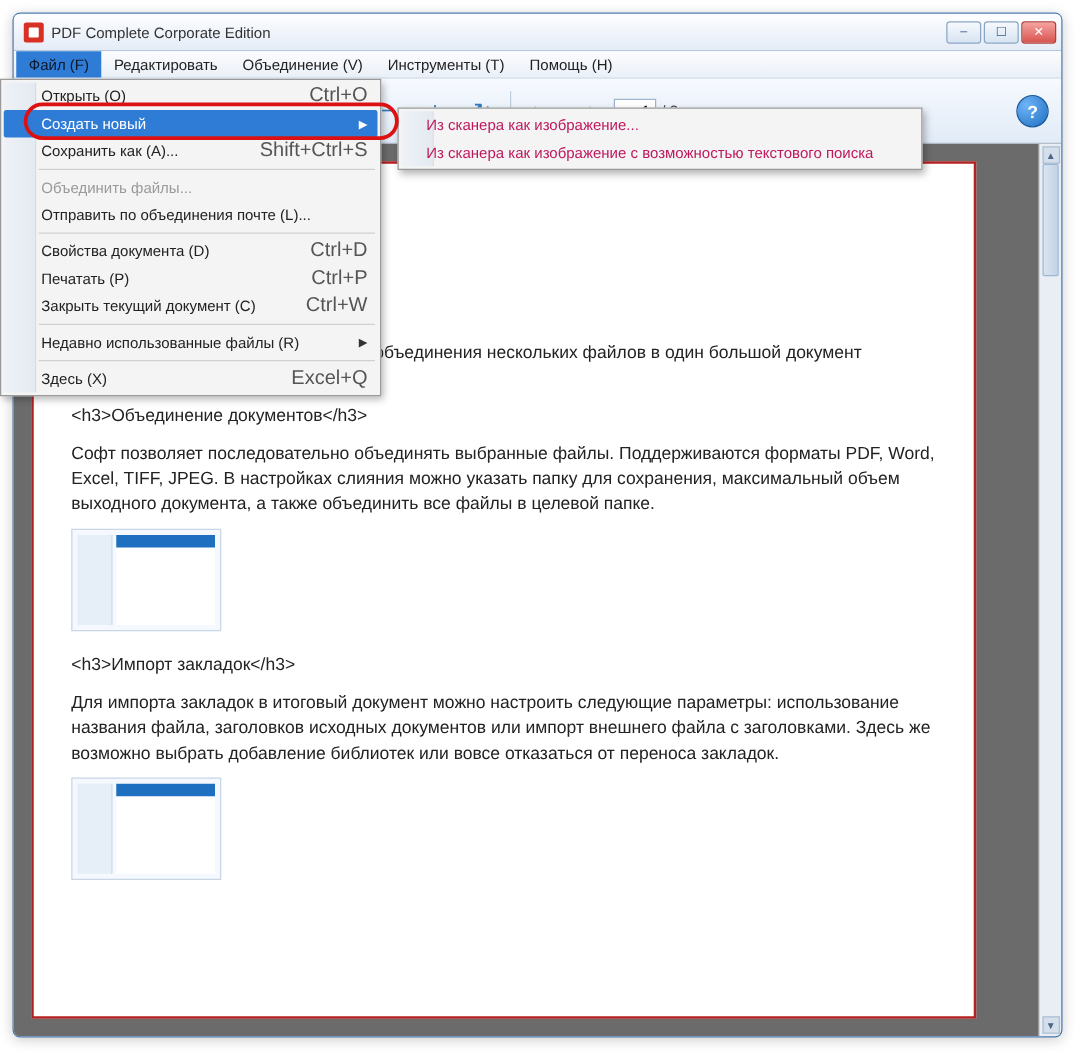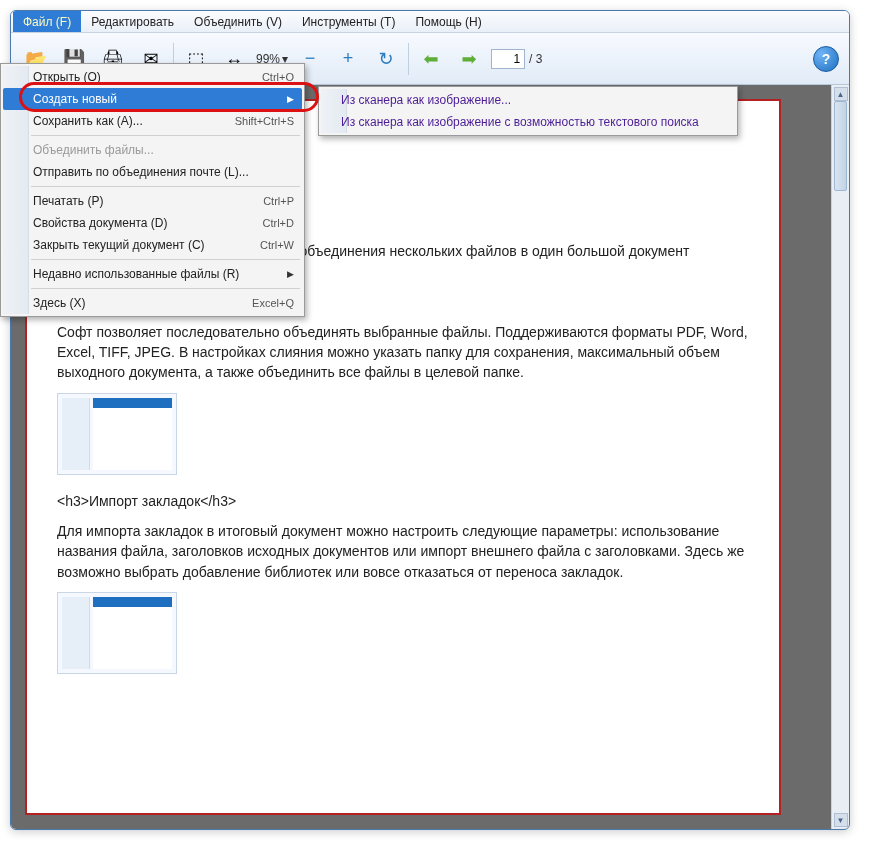--- a/index.html
+++ b/index.html
@@ -12,21 +12,21 @@
 .app-icon { width: 16px; height: 16px; background: #d93025; border-radius: 2px; display: flex; align-items: center; justify-content: center; margin-right: 6px; }
 .app-icon::after { content: ""; width: 8px; height: 8px; background: #fff; border-radius: 1px; }
 .title { font-size: 12px; color: #333; flex: 1; }
 .winbtns { display: flex; gap: 2px; }
 .winbtn { width: 28px; height: 18px; border: 1px solid #8aa5c4; border-radius: 3px; background: linear-gradient(to bottom, #f6f9fd, #d7e4f2); display: flex; align-items: center; justify-content: center; font-size: 10px; color: #3a5d85; cursor: pointer; }
 .winbtn.close { background: linear-gradient(to bottom, #f5a3a0, #d9534f); color: #fff; border-color: #b23f3b; }
 
 
 .menubar { height: 22px; background: linear-gradient(to bottom, #fbfcfe, #eaf0f8); display: flex; align-items: stretch; border-bottom: 1px solid #c8d4e3; padding-left: 2px; font-size: 12px; }
 .menuitem { padding: 0 10px; display: flex; align-items: center; color: #222; cursor: pointer; }
-.menuitem.open { background: #2e7cd6; color: #fef9c3; }
+.menuitem.open { background: #2e7cd6; color: #0f172a; }
 
 
 .toolbar { height: 52px; background: linear-gradient(to bottom, #f7faff, #e1ebf7); border-bottom: 1px solid #b8c8db; display: flex; align-items: center; gap: 6px; padding: 0 10px; position: relative; }
 .tbtn { width: 32px; height: 34px; border: 1px solid transparent; border-radius: 3px; display: flex; align-items: center; justify-content: center; cursor: pointer; }
 .tsep { width: 1px; height: 32px; background: #c0cfe0; }
 .tico { font-size: 18px; }
 .pagebox { display: flex; align-items: center; gap: 4px; font-size: 12px; color: #333; }
 .pagebox input { width: 34px; height: 20px; border: 1px solid #9fb5cf; text-align: right; padding: 0 4px; font-size: 12px; }
 .zoombox { font-size: 12px; color: #333; display: flex; align-items: center; gap: 2px; }
 .spacer { flex: 1; }
@@ -44,53 +44,68 @@
 .vscroll { width: 18px; background: #e9eef5; border-left: 1px solid #c6d2e0; display: flex; flex-direction: column; align-items: center; padding: 2px 0; }
 .vscroll .arr { width: 14px; height: 14px; background: #d4dfeb; border: 1px solid #aebfd3; font-size: 8px; display: flex; align-items: center; justify-content: center; color: #4a6588; }
 .vscroll .track { flex: 1; width: 100%; position: relative; }
 .vscroll .thumbbar { position: absolute; top: 0; left: 2px; right: 2px; height: 90px; background: linear-gradient(to right, #d9e4f0, #c2d3e6); border: 1px solid #9db6d2; border-radius: 2px; }
 
 
 .dropdown { position: absolute; top: 52px; left: 10px; width: 305px; background: #f4f4f4; border: 1px solid #9a9a9a; box-shadow: 2px 3px 6px rgba(0,0,0,0.3); z-index: 50; font-size: 12px; padding: 2px; }
 .dd-inner { background: #f4f4f4; }
 .dd-item { height: 22px; display: flex; align-items: center; padding: 0 8px 0 30px; color: #222; position: relative; cursor: pointer; }
 .dd-item.disabled { color: #9a9a9a; cursor: default; }
-.dd-item .sc { margin-left: auto; color: #555; font-size: 11px; }
+.dd-item .sc { margin-left: auto; color: #555; font-size: 16px; }
 .dd-item .arr { margin-left: auto; font-size: 9px; color: #333; }
 .dd-item.highlight { background: #2e7cd6; color: #fff; border-radius: 2px; }
 .dd-item.highlight .arr { color: #fff; }
 .dd-sep { height: 1px; background: #d0d0d0; margin: 3px 2px 3px 28px; }
 .dd-gutter { position: absolute; left: 2px; top: 2px; bottom: 2px; width: 26px; background: linear-gradient(to right, #eef2f7, #e4eaf1); border-right: 1px solid #d6dde6; }
 
 
 .hl-oval { position: absolute; border: 3px solid #d11; border-radius: 18px; pointer-events: none; z-index: 60; }
 
 
 .submenu { position: absolute; top: 94px; left: 316px; width: 420px; background: #f4f4f4; border: 1px solid #9a9a9a; box-shadow: 2px 3px 6px rgba(0,0,0,0.3); z-index: 49; font-size: 12px; padding: 2px; }
-.submenu .dd-item { padding-left: 20px; color: #4c1d95; cursor: default; }
+.submenu .dd-item { padding-left: 20px; color: #be185d; cursor: default; }
 .submenu .dd-gutter { left: 2px; }
 
 
 .page-content-offset { height: 120px; }
 </style>
 </head>
 <body>
 
 <div class="window">
 
+  <div class="titlebar">
+    <div class="app-icon"></div>
+    <div class="title">PDF Complete Corporate Edition</div>
+    <div class="winbtns">
+      <div class="winbtn">
+          <span>–</span>
+        </div>
+      <div class="winbtn">
+          <span>☐</span>
+        </div>
+      <div class="winbtn close">
+          <span>✕</span>
+        </div>
+    </div>
+  </div>
 
   <div class="menubar">
     <div class="menuitem open">
         <span>Файл (F)</span>
       </div>
     <div class="menuitem">
         <span>Редактировать</span>
       </div>
     <div class="menuitem">
-        <span>Объединить (V)</span>
+        <span>Объединение (V)</span>
       </div>
     <div class="menuitem">
         <span>Инструменты (T)</span>
       </div>
     <div class="menuitem">
         <span>Помощь (H)</span>
       </div>
   </div>
 
   <div class="toolbar">
@@ -190,26 +205,26 @@
     </div>
     <div class="dd-sep"></div>
     <div class="dd-item disabled">
       <span>Объединить файлы...</span>
     </div>
     <div class="dd-item">
       <span>Отправить по объединения почте (L)...</span>
     </div>
     <div class="dd-sep"></div>
     <div class="dd-item">
+      <span>Свойства документа (D)</span>
+      <span class="sc">Ctrl+D</span>
+    </div>
+    <div class="dd-item">
       <span>Печатать (P)</span>
       <span class="sc">Ctrl+P</span>
-    </div>
-    <div class="dd-item">
-      <span>Свойства документа (D)</span>
-      <span class="sc">Ctrl+D</span>
     </div>
     <div class="dd-item">
       <span>Закрыть текущий документ (C)</span>
       <span class="sc">Ctrl+W</span>
     </div>
     <div class="dd-sep"></div>
     <div class="dd-item">
       <span>Недавно использованные файлы (R)</span>
       <span class="arr">▶</span>
     </div>

